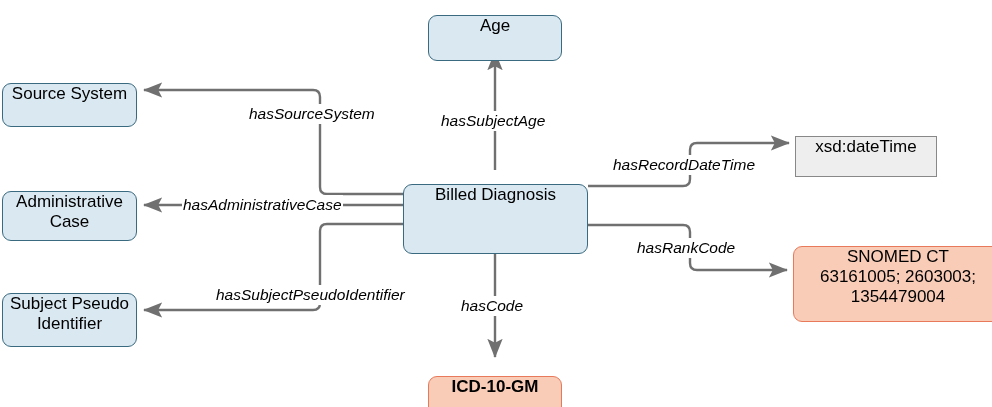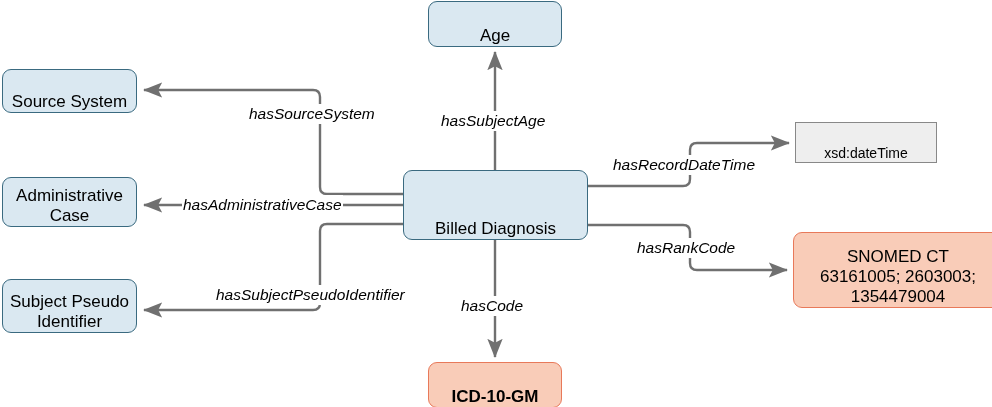--- a/index.html
+++ b/index.html
@@ -20,38 +20,39 @@
     left: 0;
     top: 0;
     width: 992px;
     height: 407px;
     pointer-events: none;
   }
   .node {
     position: absolute;
     box-sizing: border-box;
     display: flex;
-    align-items: flex-end;
+    align-items: flex-start;
     justify-content: center;
     text-align: center;
     color: #000000;
     line-height: 1.18;
     white-space: pre-line;
+    margin-top: 14px;
   }
   .node-class {
     background: #dae8f1;
     border: 1.6px solid #3a6a80;
     border-radius: 9px;
     font-size: 17px;
   }
   .node-literal {
     background: #eeeeee;
     border: 1.6px solid #888888;
     border-radius: 0px;
-    font-size: 14px;
+    font-size: 17px;
   }
   .node-code {
     background: #f9ccb8;
     border: 1.6px solid #e8795a;
     border-radius: 9px;
     font-size: 17px;
   }
   .edge-label {
     position: absolute;
     background: #ffffff;

